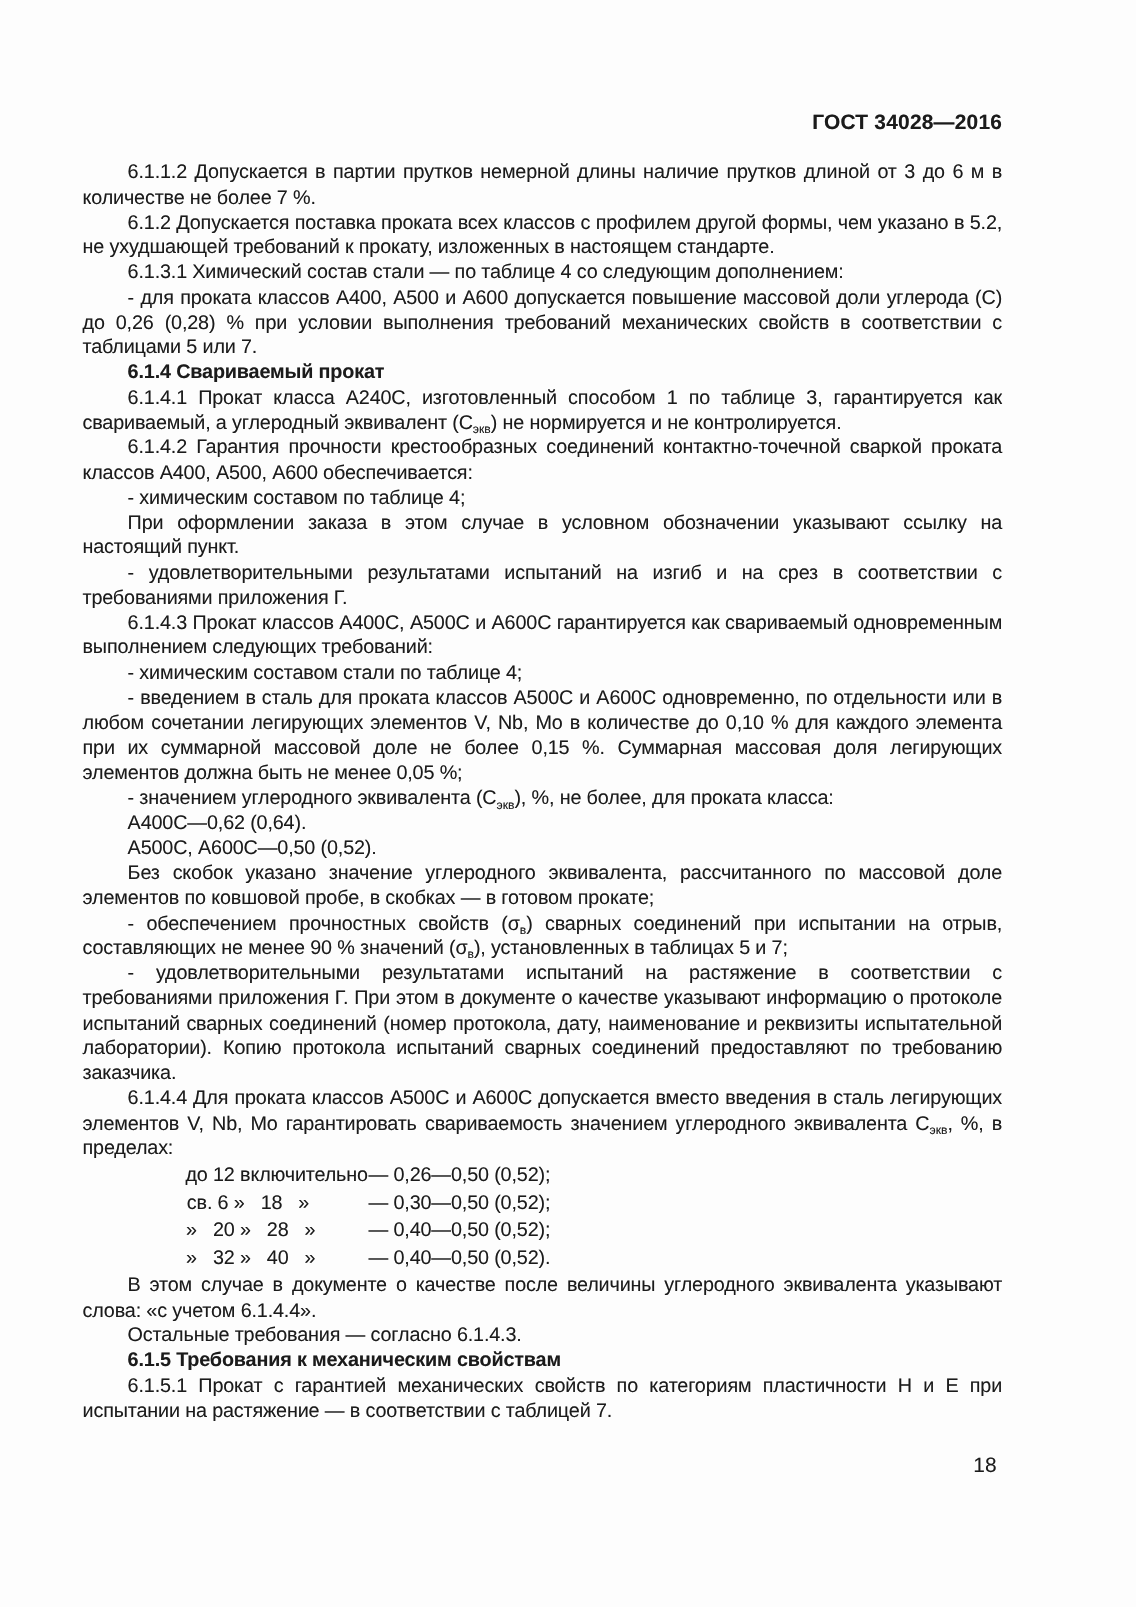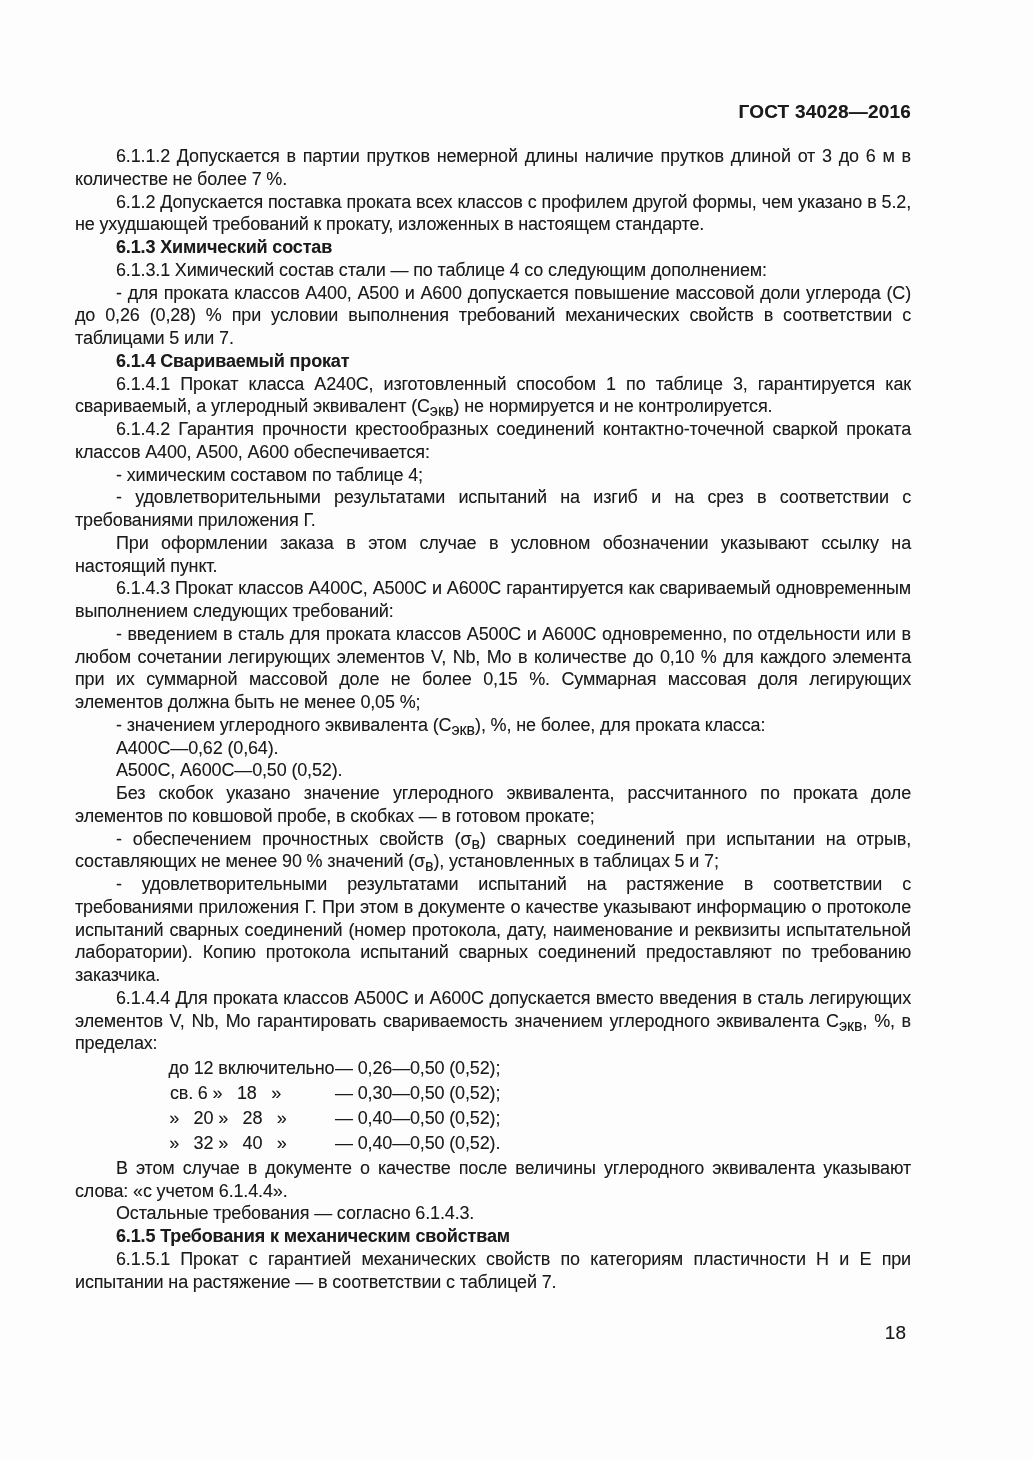--- a/index.html
+++ b/index.html
@@ -47,21 +47,21 @@
   .dia-left {
     box-sizing: border-box;
     width: 219px;
     white-space: pre;
     flex: 0 0 auto;
     text-align: center;
   }
   .dia-pad .dia-left { padding-left: 52px; }
   .dia-right { white-space: pre; }
   sub {
-    font-size: 16px;
+    font-size: 11px;
     letter-spacing: 0;
     line-height: 0;
     vertical-align: -4px;
   }
   .page-number {
     position: absolute;
     top: 1322px; left: 75px; width: 831px;
     text-align: right;
     font-size: 19px;
     text-shadow: 0 0 0.6px rgba(20,20,20,0.35);
@@ -69,35 +69,35 @@
 </style>
 </head>
 <body>
 
 <div class="page">
   <div class="running-header">ГОСТ 34028—2016</div>
 
   <div class="doc-body">
       <p class="para"><span>6.1.1.2 Допускается в партии прутков немерной длины наличие прутков длиной от 3 до 6 м в количестве не более 7 %.</span></p>
       <p class="para"><span>6.1.2 Допускается поставка проката всех классов с профилем другой формы, чем указано в 5.2, не ухудшающей требований к прокату, изложенных в настоящем стандарте.</span></p>
-      <p class="heading"><span>6.1.3 Химический состав</span></p>
       <p class="para"><span>6.1.3.1 Химический состав стали — по таблице 4 со следующим дополнением:</span></p>
       <p class="para"><span>- для проката классов А400, А500 и А600 допускается повышение массовой доли углерода (С) до 0,26 (0,28) % при условии выполнения требований механических свойств в соответствии с таблицами 5 или 7.</span></p>
       <p class="heading"><span>6.1.4 Свариваемый прокат</span></p>
       <p class="para"><span>6.1.4.1 Прокат класса А240С, изготовленный способом 1 по таблице 3, гарантируется как свариваемый, а углеродный эквивалент (С</span><sub>экв</sub><span>) не нормируется и не контролируется.</span></p>
       <p class="para"><span>6.1.4.2 Гарантия прочности крестообразных соединений контактно-точечной сваркой проката классов А400, А500, А600 обеспечивается:</span></p>
       <p class="para"><span>- химическим составом по таблице 4;</span></p>
+      <p class="para"><span>При оформлении заказа в этом случае в условном обозначении указывают ссылку на настоящий пункт.</span></p>
       <p class="para"><span>- удовлетворительными результатами испытаний на изгиб и на срез в соответствии с требованиями приложения Г.</span></p>
-      <p class="para"><span>При оформлении заказа в этом случае в условном обозначении указывают ссылку на настоящий пункт.</span></p>
       <p class="para"><span>6.1.4.3 Прокат классов А400С, А500С и А600С гарантируется как свариваемый одновременным выполнением следующих требований:</span></p>
+      <p class="para"><span>- химическим составом стали по таблице 4;</span></p>
       <p class="para"><span>- введением в сталь для проката классов А500С и А600С одновременно, по отдельности или в любом сочетании легирующих элементов V, Nb, Mo в количестве до 0,10 % для каждого элемента при их суммарной массовой доле не более 0,15 %. Суммарная массовая доля легирующих элементов должна быть не менее 0,05 %;</span></p>
       <p class="para"><span>- значением углеродного эквивалента (С</span><sub>экв</sub><span>), %, не более, для проката класса:</span></p>
       <p class="line"><span>А400С—0,62 (0,64).</span></p>
       <p class="line"><span>А500С, А600С—0,50 (0,52).</span></p>
-      <p class="para"><span>Без скобок указано значение углеродного эквивалента, рассчитанного по проката доле элементов по ковшовой пробе, в скобках — в готовом прокате;</span></p>
+      <p class="para"><span>Без скобок указано значение углеродного эквивалента, рассчитанного по массовой доле элементов по ковшовой пробе, в скобках — в готовом прокате;</span></p>
       <p class="para"><span>- обеспечением прочностных свойств (σ</span><sub>в</sub><span>) сварных соединений при испытании на отрыв, составляющих не менее 90 % значений (σ</span><sub>в</sub><span>), установленных в таблицах 5 и 7;</span></p>
       <p class="para"><span>- удовлетворительными результатами испытаний на растяжение в соответствии с требованиями приложения Г. При этом в документе о качестве указывают информацию о протоколе испытаний сварных соединений (номер протокола, дату, наименование и реквизиты испытательной лаборатории). Копию протокола испытаний сварных соединений предоставляют по требованию заказчика.</span></p>
       <p class="para"><span>6.1.4.4 Для проката классов А500С и А600С допускается вместо введения в сталь легирующих элементов V, Nb, Mo гарантировать свариваемость значением углеродного эквивалента С</span><sub>экв</sub><span>, %, в пределах:</span></p>
       <div class="dia-row dia-pad">
         <span class="dia-left">до 12 включительно</span>
         <span class="dia-right">— 0,26—0,50 (0,52);</span>
       </div>
       <div class="dia-row">
         <span class="dia-left">св. 6 »   18   »</span>
         <span class="dia-right">— 0,30—0,50 (0,52);</span>

